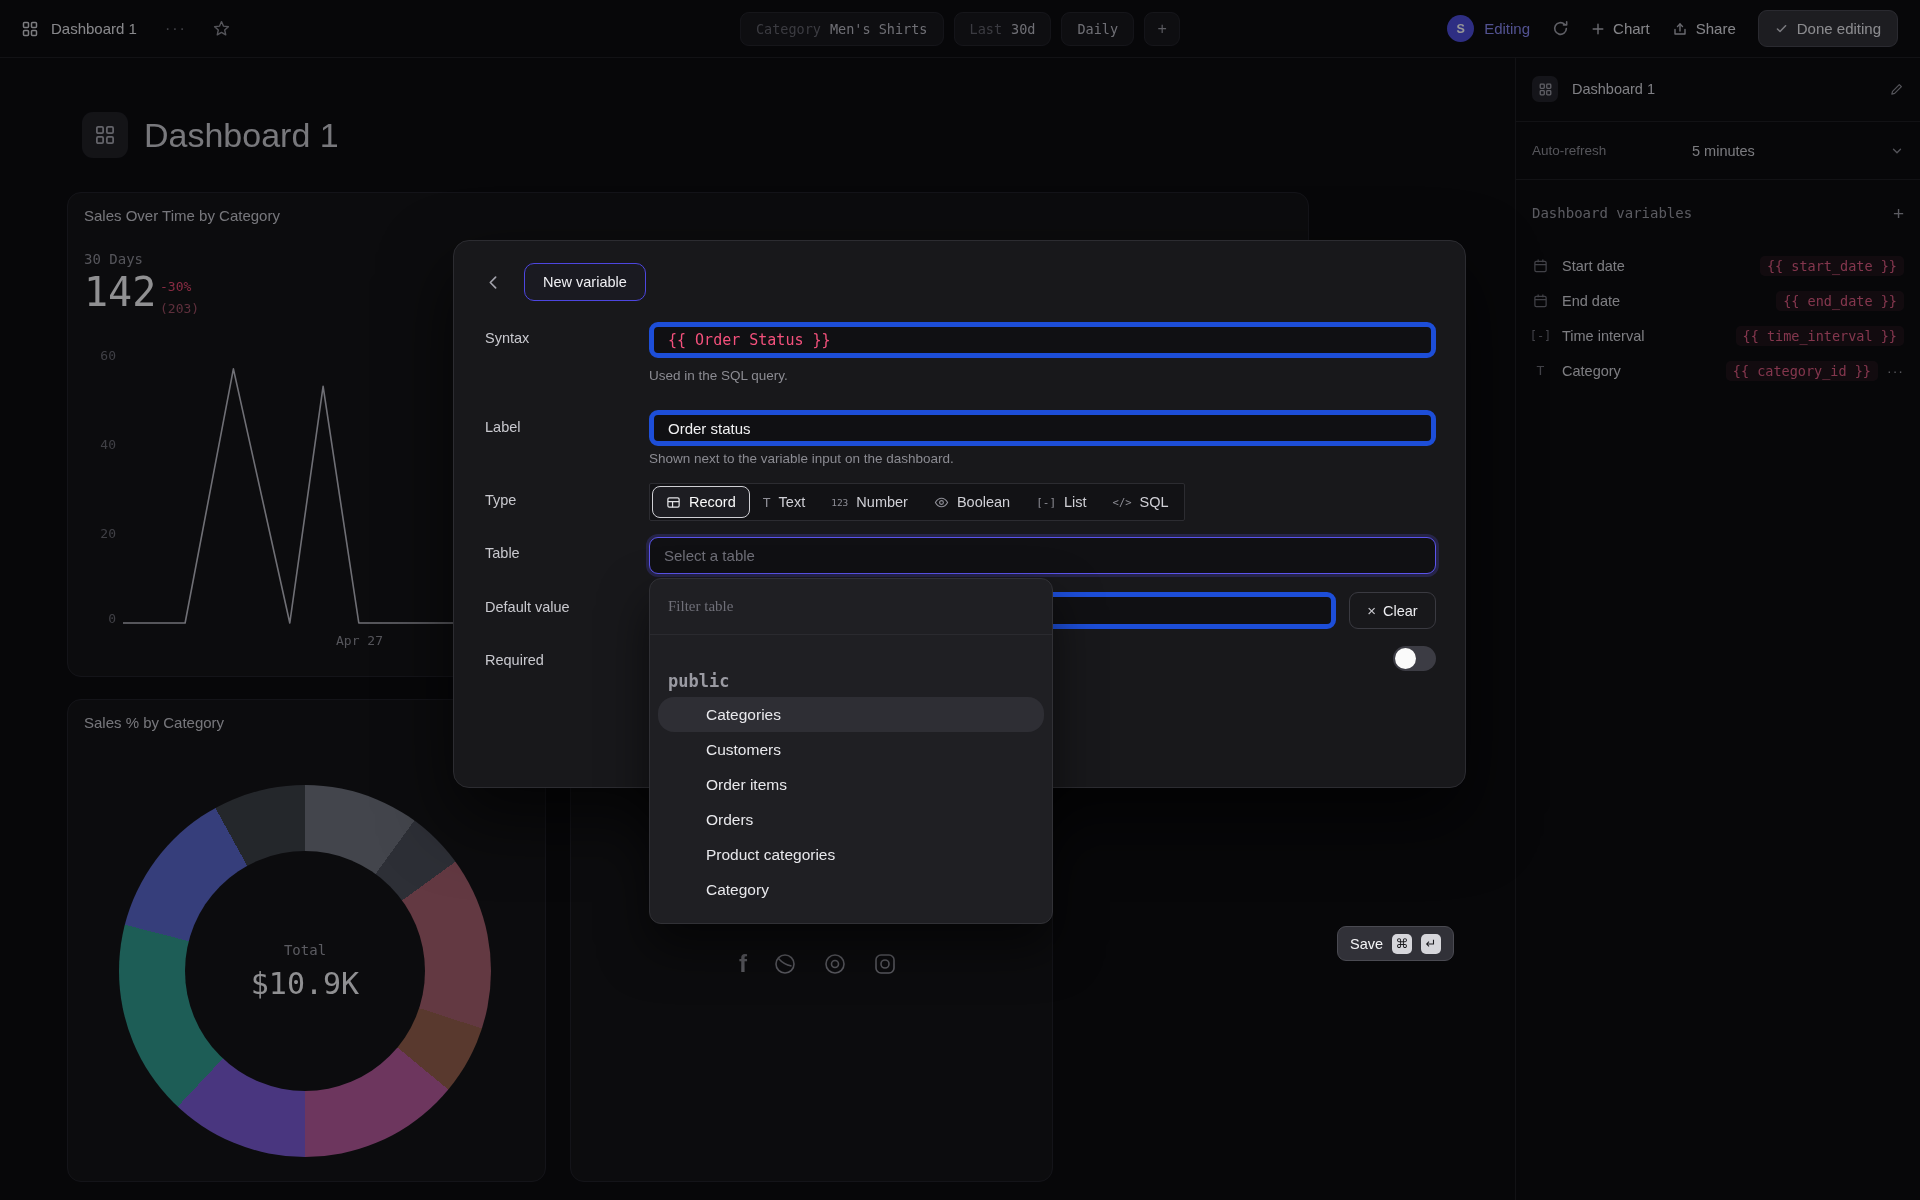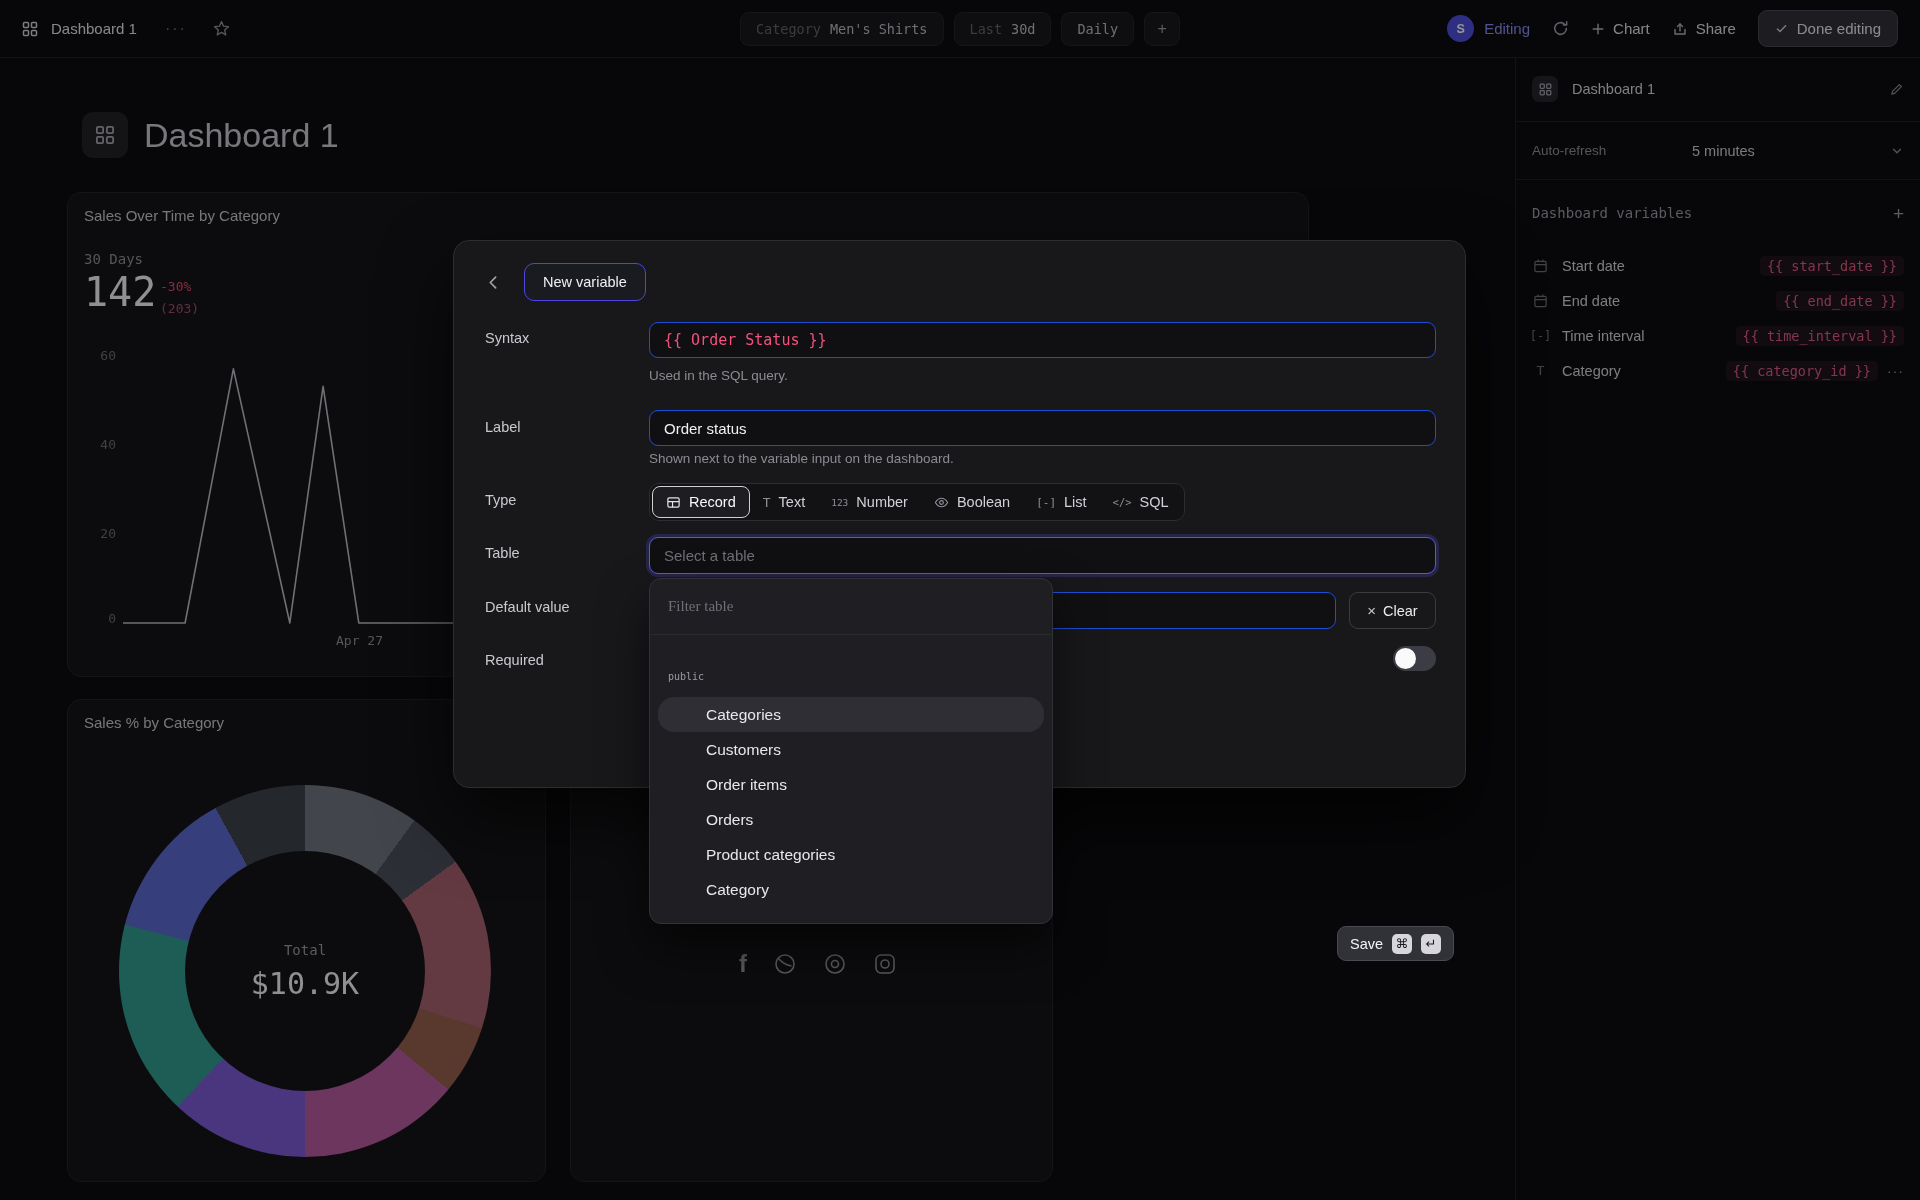--- a/index.html
+++ b/index.html
@@ -125,31 +125,31 @@
     display:flex; align-items:center; justify-content:center; color:#a1a1aa; cursor:pointer; background:transparent; border:none;
   }
   .tab-pill {
     position:absolute; left:70px; top:22px; height:38px; padding:0 18px;
     display:flex; align-items:center; border:1px solid #4d46e0; border-radius:10px;
     background:#1a1a21; color:#f0f0f4; font-size:14.5px; cursor:pointer;
   }
   .form-label { position:absolute; left:31px; font-size:14.5px; color:#c9c9cf; }
   .inp {
     position:absolute; left:195px; width:787px; height:36px;
-    background:#101013; border:1px solid #1d4ed8; border-radius:9px;
+    background:#101013; border:5px solid #1d4ed8; border-radius:9px;
     padding:0 14px; font-size:15px; color:#f0f0f2; outline:none;
   }
   .inp::placeholder { color:#6f6f78; }
   .inp-syntax { font-family:"DejaVu Sans Mono", monospace; color:#f4517c; font-size:15px; }
   .help-text { position:absolute; left:195px; font-size:13.5px; color:#8b8b92; }
   .inp-focused { border:1px solid #5b54ec; box-shadow:0 0 0 3px rgba(91,84,236,0.22); }
 
   .type-control {
     position:absolute; left:195px; top:242px; height:38px; display:inline-flex; align-items:center;
-    border:1px solid #2c2c31; border-radius:10px; padding:2px; background:#121215;justify-content:flex-end;
+    border:1px solid #2c2c31; border-radius:2px; padding:2px; background:#121215;justify-content:flex-end;
   }
   .seg {
     height:32px; display:flex; align-items:center; gap:8px; padding:0 13px;
     font-size:14.5px; color:#d0d0d6; border-radius:8px; cursor:pointer; white-space:nowrap;
   }
   .seg .icon { color:#8f8f97; font-size:11px; }
   .seg.selected { border:1px solid #cfcfd4; background:#1d1d22; color:#fafafa; }
   .seg.selected .icon { color:#e4e4e7; }
 
   .clear-btn {
@@ -181,21 +181,21 @@
     position:absolute; left:195px; top:337px; width:404px; height:346px; z-index:60;
     background:#1f1f23; border:1px solid #313136; border-radius:12px;
     box-shadow:0 24px 48px rgba(0,0,0,0.55);
   }
   .filter-input {
     width:100%; height:56px; background:transparent; border:none; outline:none;
     border-bottom:1px solid #2a2a2f; border-radius:12px 12px 0 0;
     padding:0 18px; font-size:15px; color:#f0f0f2;font-family:Liberation Serif, serif;
   }
   .filter-input::placeholder { color:#6f6f78; }
-  .group-label { position:absolute; left:18px; top:92px; font-size:10px; color:#9a9aa2; }
+  .group-label { position:absolute; left:18px; top:92px; font-size:17px; color:#9a9aa2;font-weight:bold; }
   .options { position:absolute; left:8px; right:8px; top:118px; }
   .option {
     height:35px; display:flex; align-items:center; padding-left:48px;
     font-size:15.5px; color:#e8e8ec; border-radius:16px; cursor:pointer;
   }
   .option.highlighted { background:#2e2e34; }
 </style>
 </head>
 <body>
 

